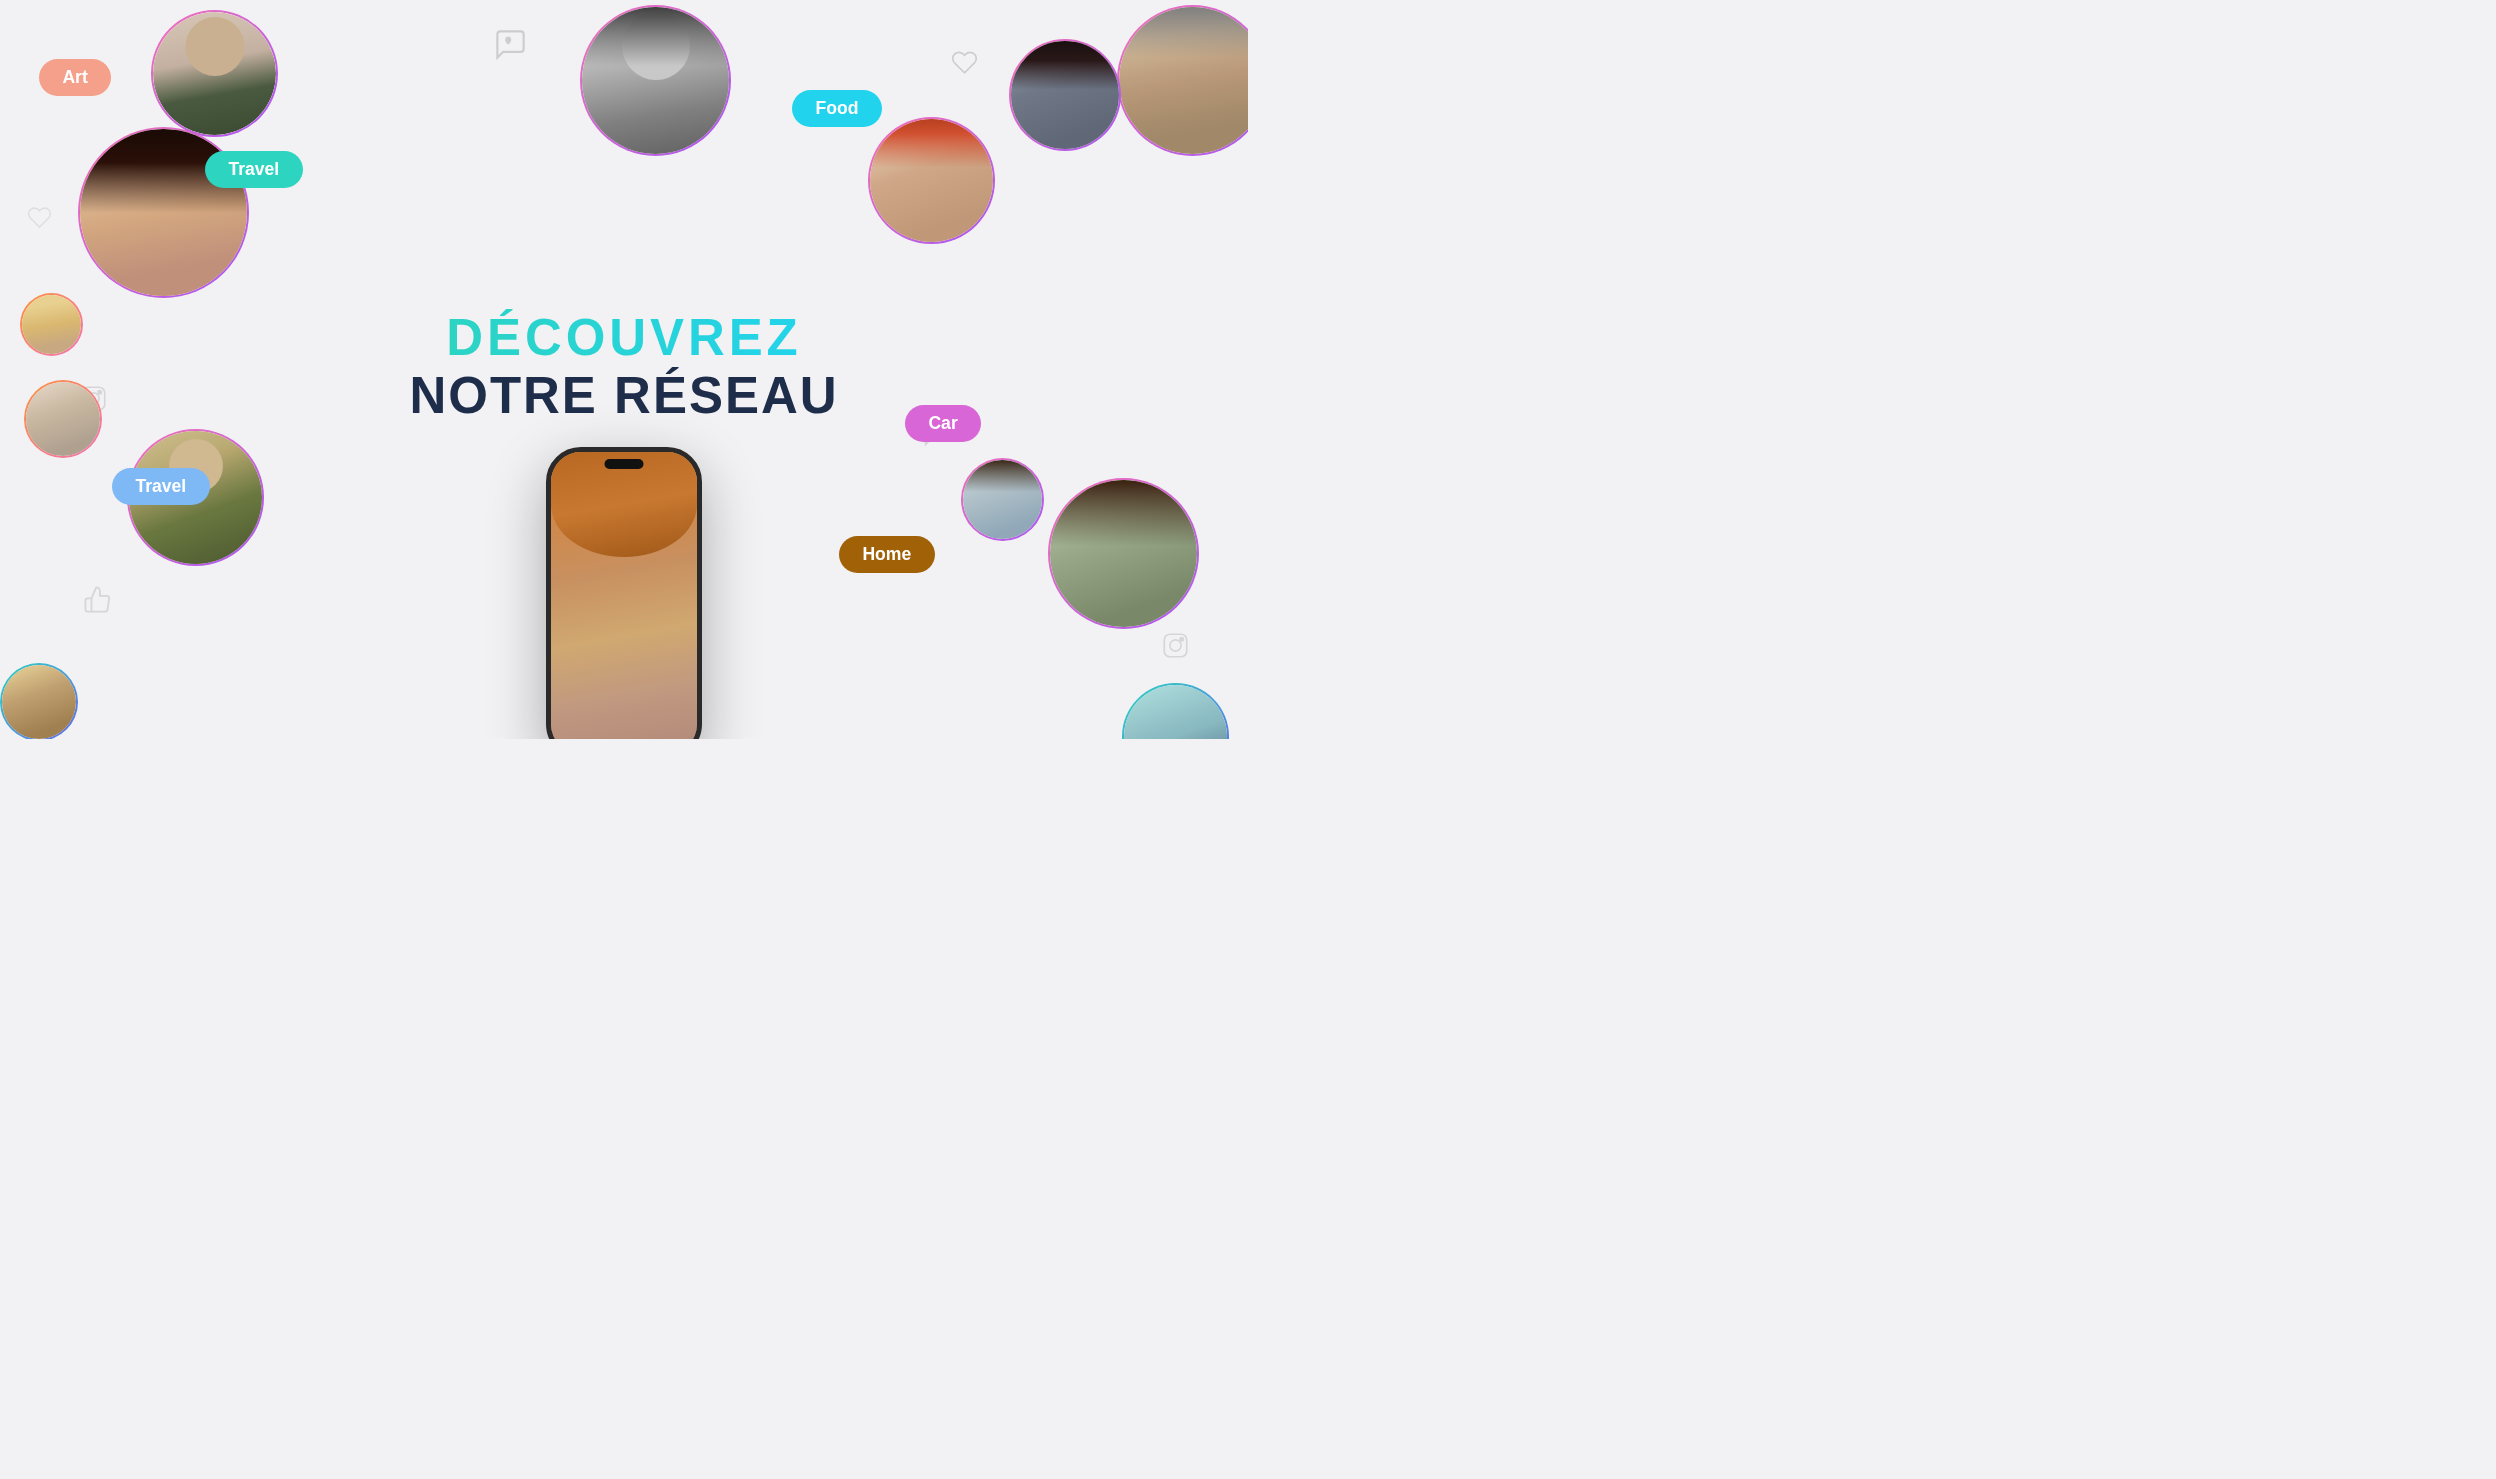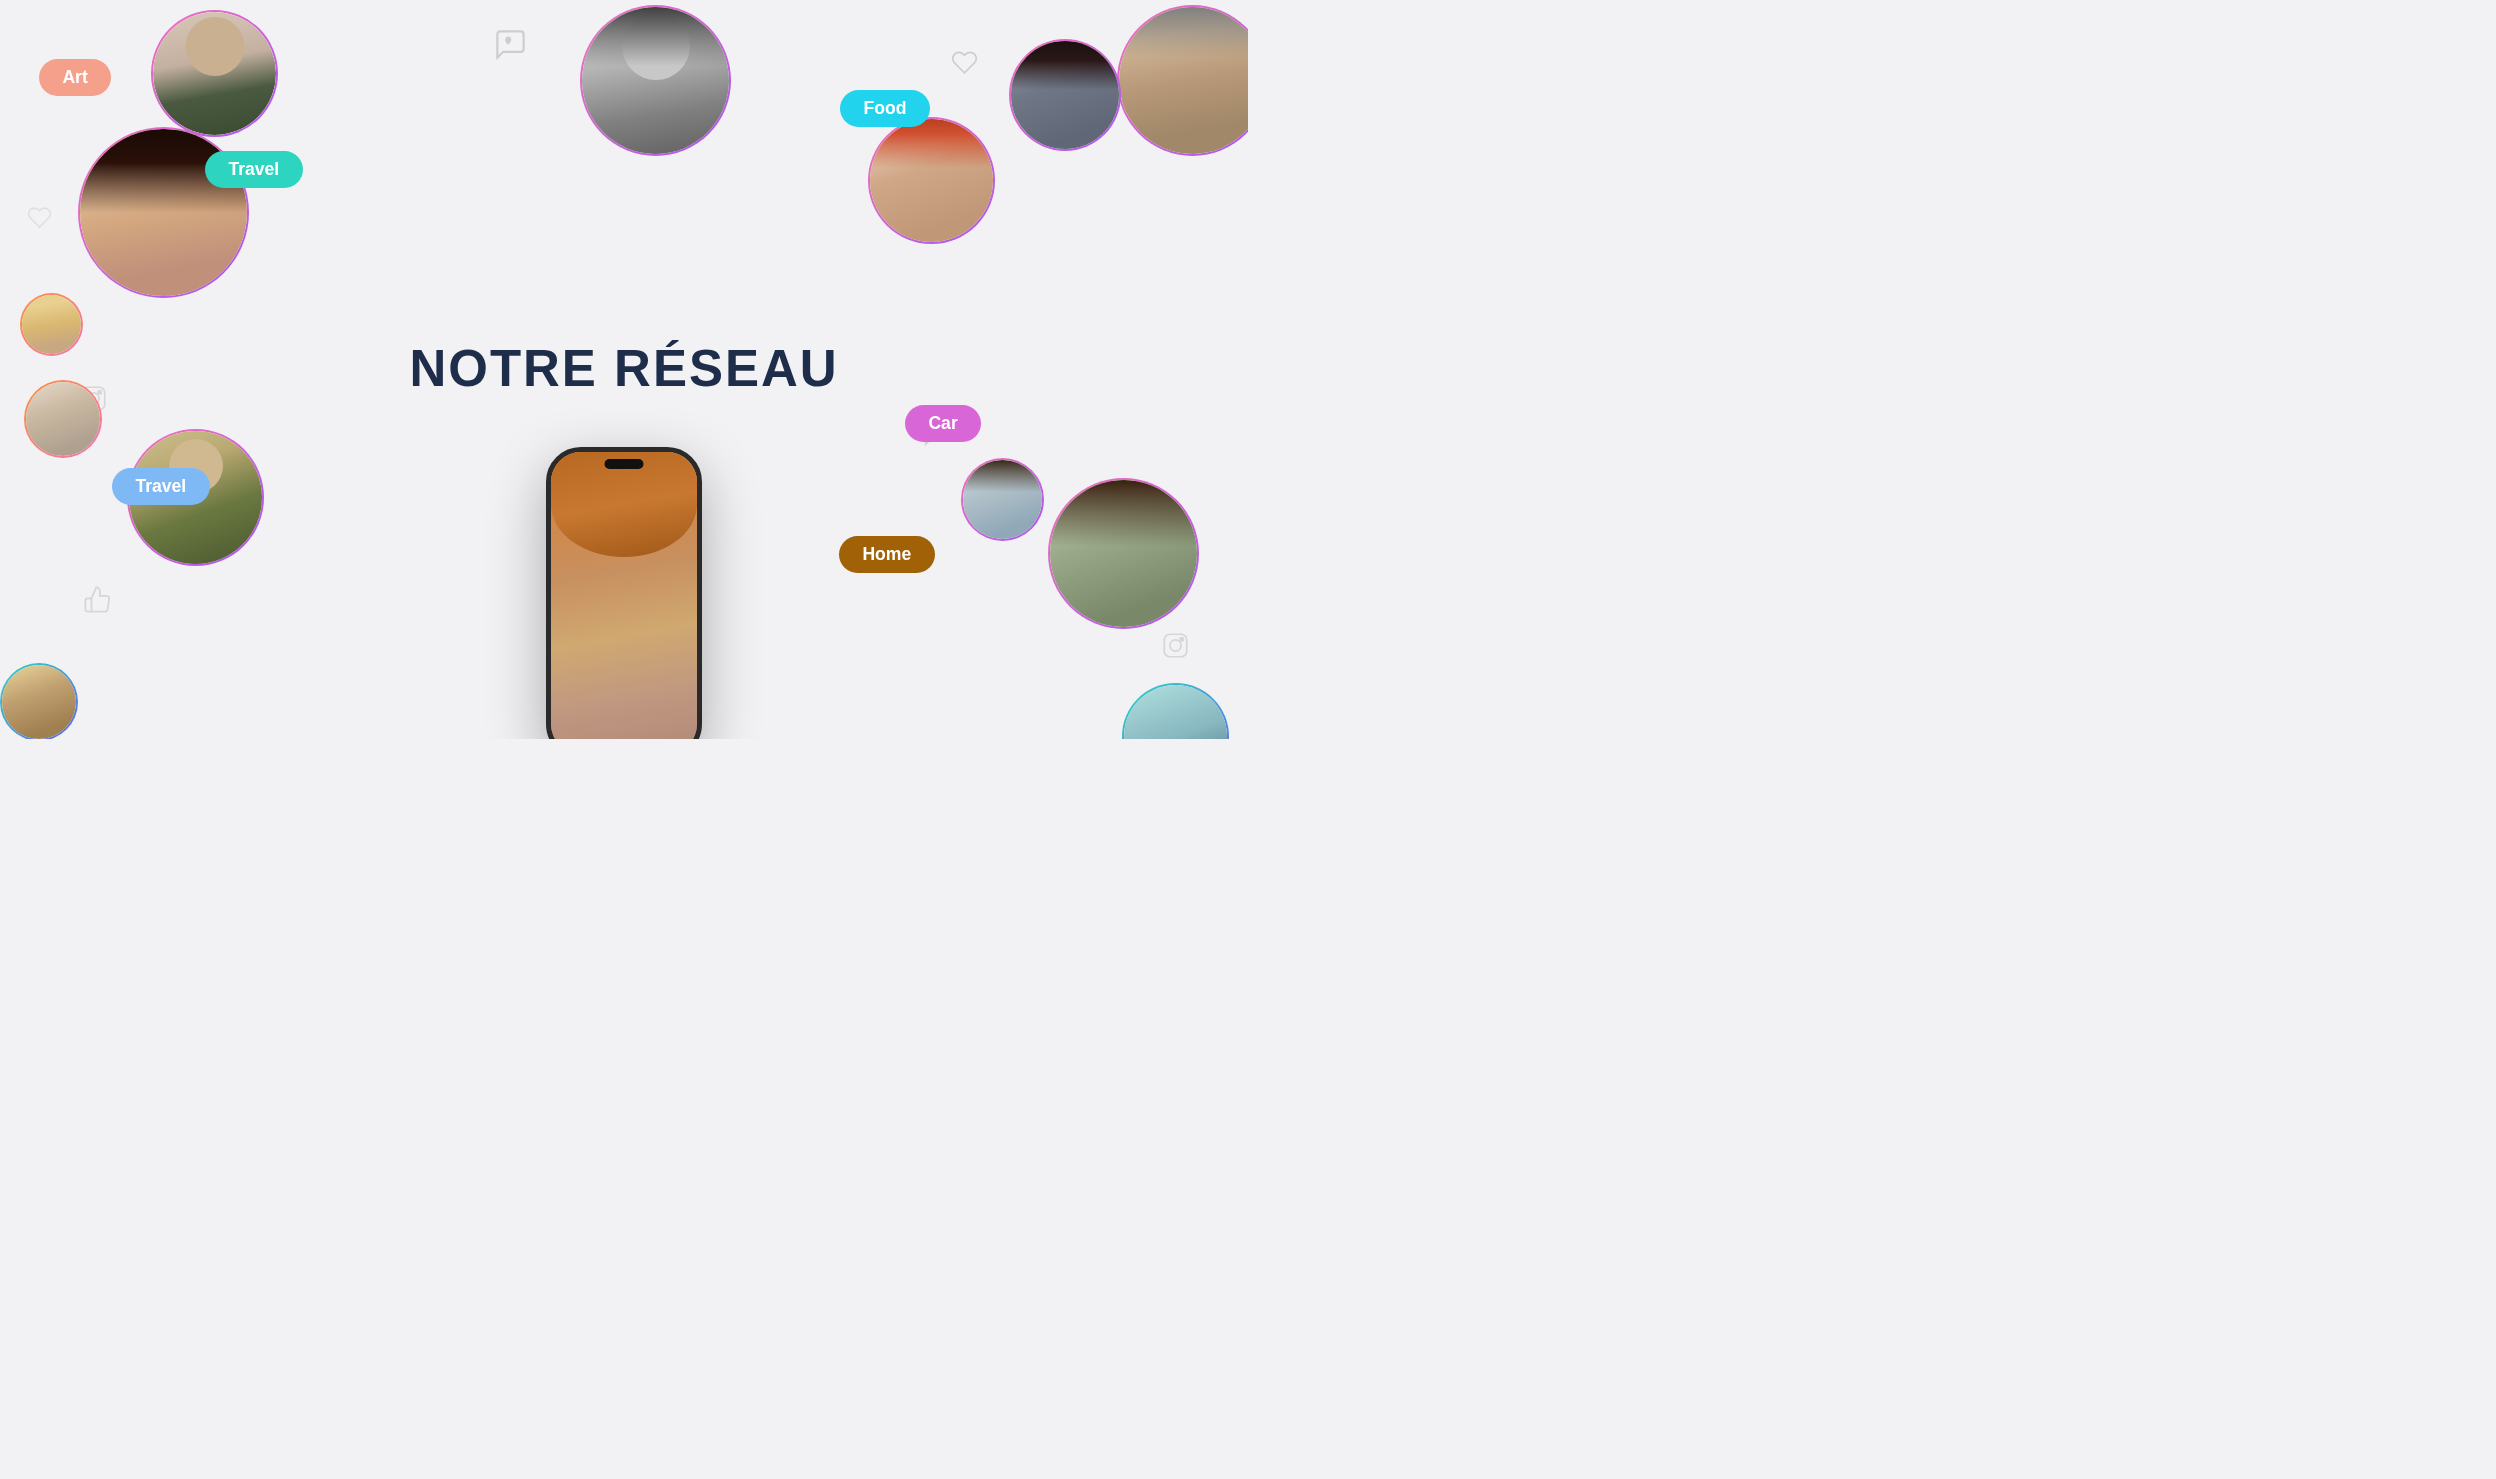--- a/index.html
+++ b/index.html
@@ -256,37 +256,38 @@
   </div>
 
   <div class="pill pill-salmon" style="top:59px;left:39px;">
     <span>Art</span>
   </div>
 
   <div class="pill pill-teal" style="top:151px;left:205px;">
     <span>Travel</span>
   </div>
 
-  <div class="pill pill-cyan" style="top:90px;left:840px;">
+  <div class="pill pill-cyan" style="top:90px;left:792px;">
     <span>Food</span>
   </div>
 
   <div class="pill pill-blue" style="top:468px;left:112px;">
     <span>Travel</span>
   </div>
 
   <div class="pill pill-pink" style="top:405px;left:905px;">
     <span>Car</span>
   </div>
 
   <div class="pill pill-orange" style="top:536px;left:839px;">
     <span>Home</span>
   </div>
 
   <div class="hero-text">
+    <div class="hero-decouvrez">DÉCOUVREZ</div>
     <span class="hero-line2">NOTRE RÉSEAU</span>
   </div>
 
   <div class="phone">
     <div class="phone-notch"></div>
     <div class="phone-screen">
 
       <div style="width:100%;height:100%;background:linear-gradient(170deg,#c87840 0%,#d08848 20%,#c89060 40%,#d0a870 60%,#c09880 80%,#b08878 100%);position:relative;">
 
         <div style="position:absolute;top:0;left:0;width:100%;height:35%;background:linear-gradient(170deg,#b86820 0%,#c87830 50%,#a05818 100%);border-radius:0 0 50% 50%;"></div>

